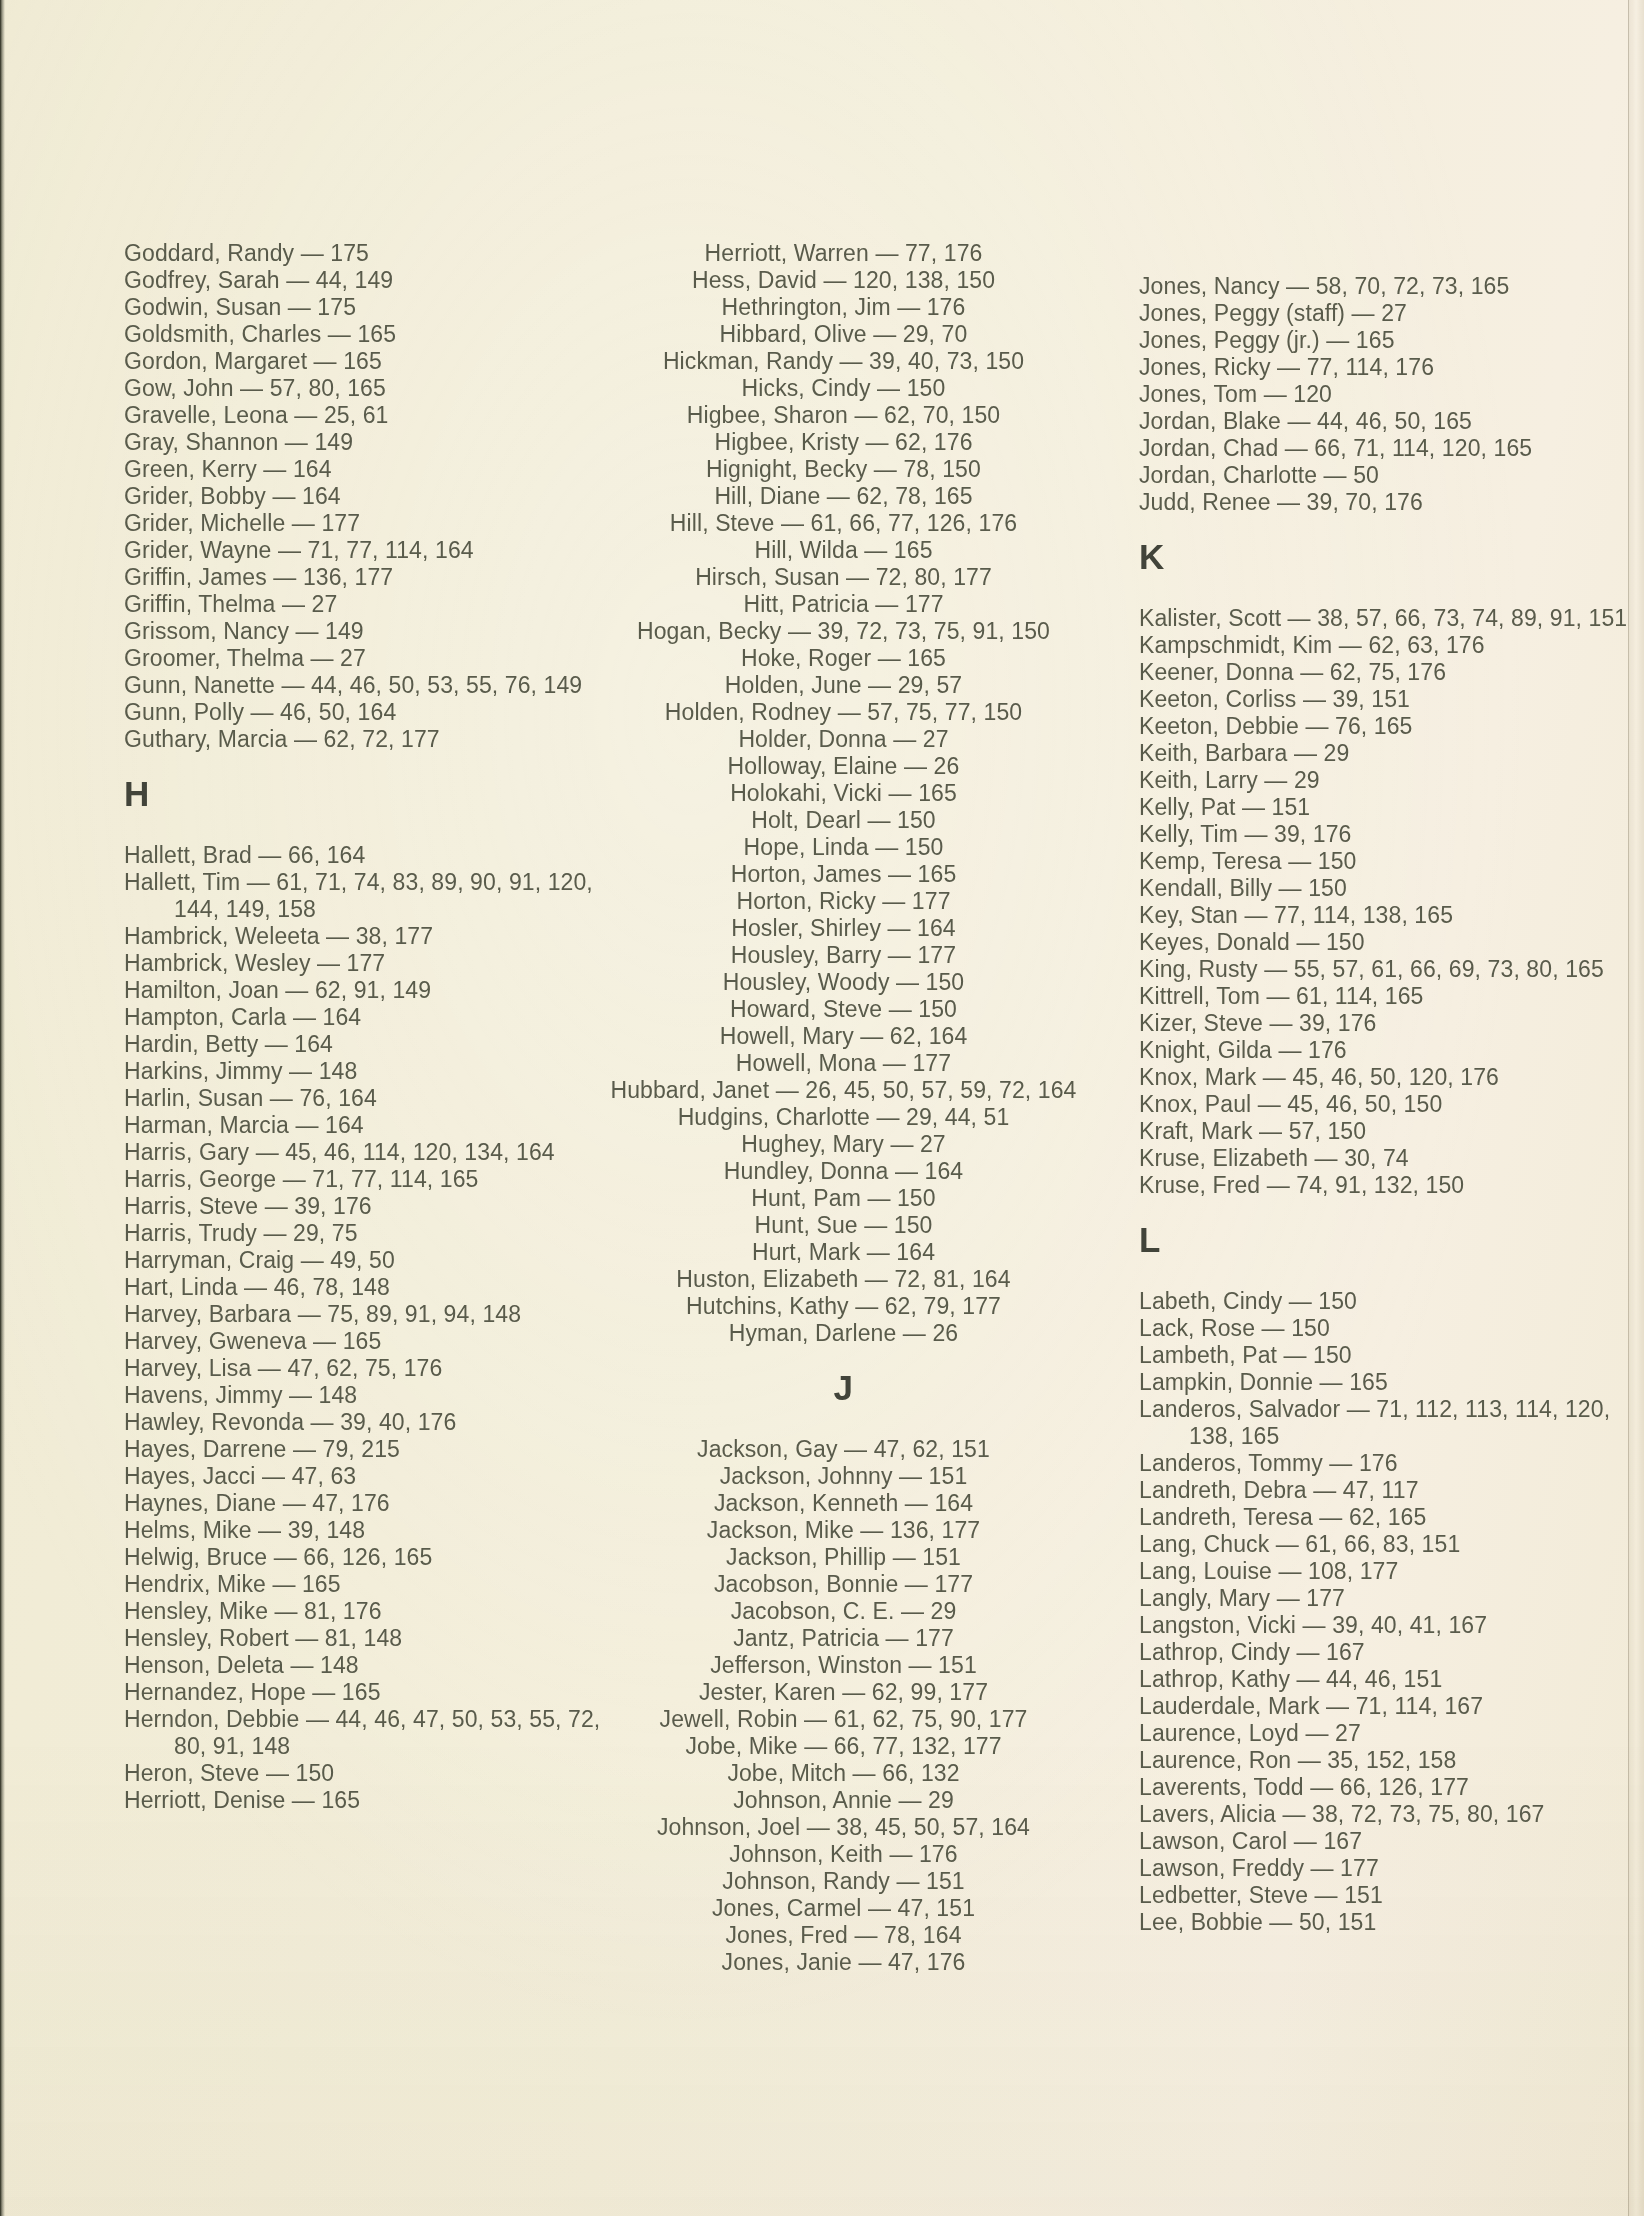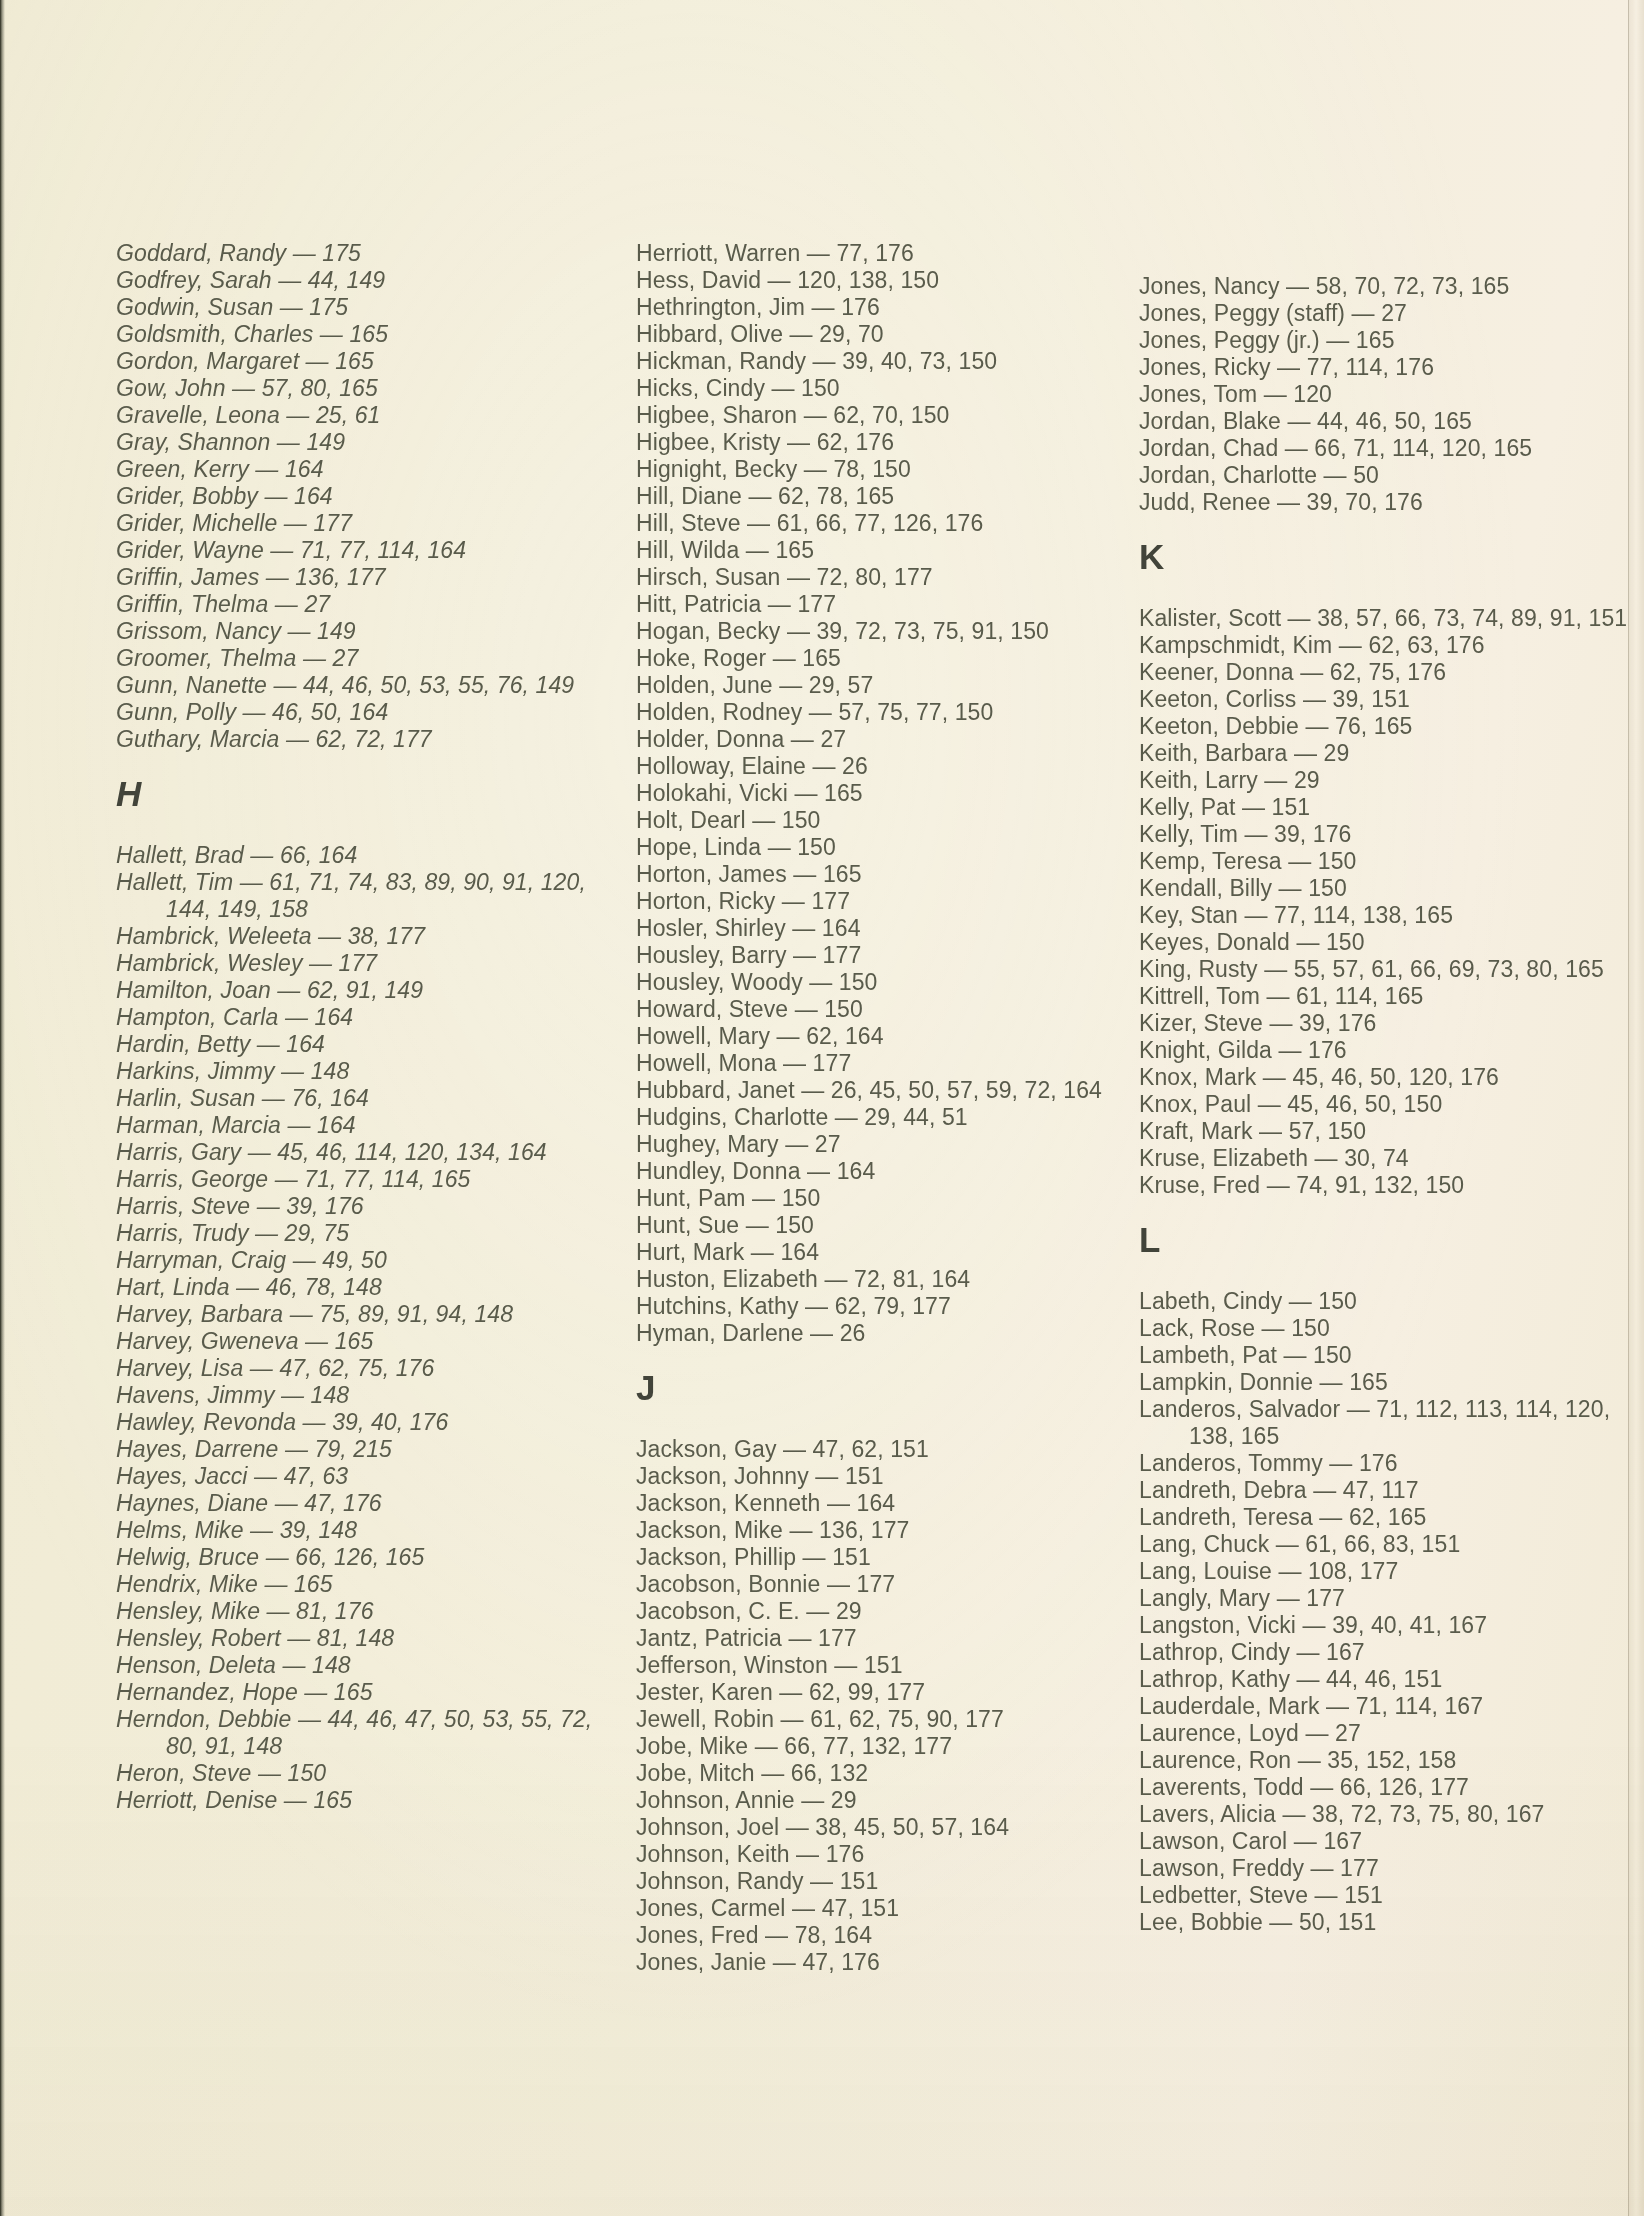--- a/index.html
+++ b/index.html
@@ -18,22 +18,22 @@
   }
   .right-edge{
     position:absolute;right:0;top:0;width:16.3px;height:100%;
     border-left:0.7px solid rgba(110,100,78,0.28);
     background:linear-gradient(90deg, rgba(140,125,95,0.10), rgba(246,239,225,0.05) 45%, rgba(150,135,105,0.16) 100%);
   }
   .col{
     position:absolute;top:240px;width:495px;
     color:#595b4b;font-size:23px;line-height:27px;letter-spacing:0.1px;
   }
-  .col-0{left:116px;font-style:italic;}
-  .col-1{left:636px;}
+  .col-0{left:124px;}
+  .col-1{left:596px;text-align:center;}
   .col-2{left:1139px;top:245px;margin-top:28px;}
   .entry{padding-left:50px;text-indent:-50px;}
   .sec{
     font-size:35px;line-height:40px;font-weight:bold;color:#42443a;
     margin-top:21px;margin-bottom:28px;letter-spacing:0.4px;
     padding-left:0;text-indent:0;
   }
 </style>
 </head>
 <body>

